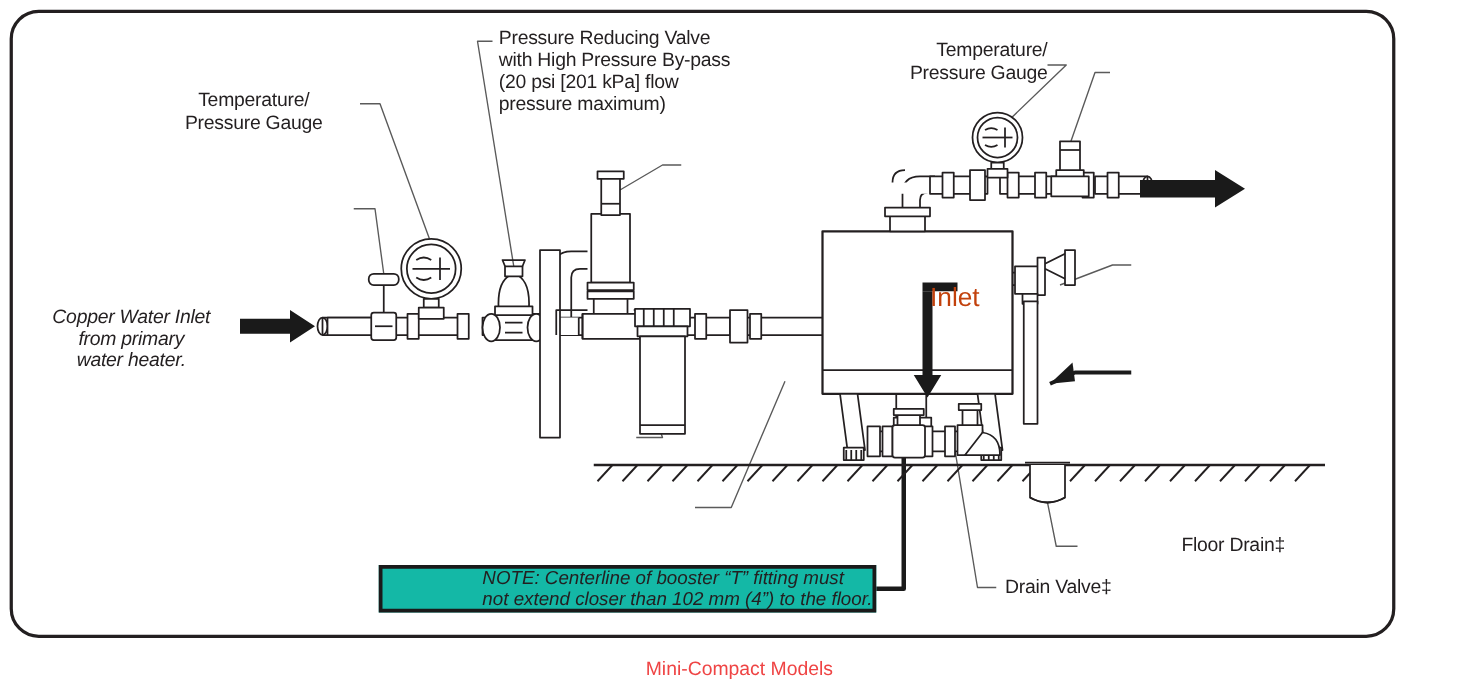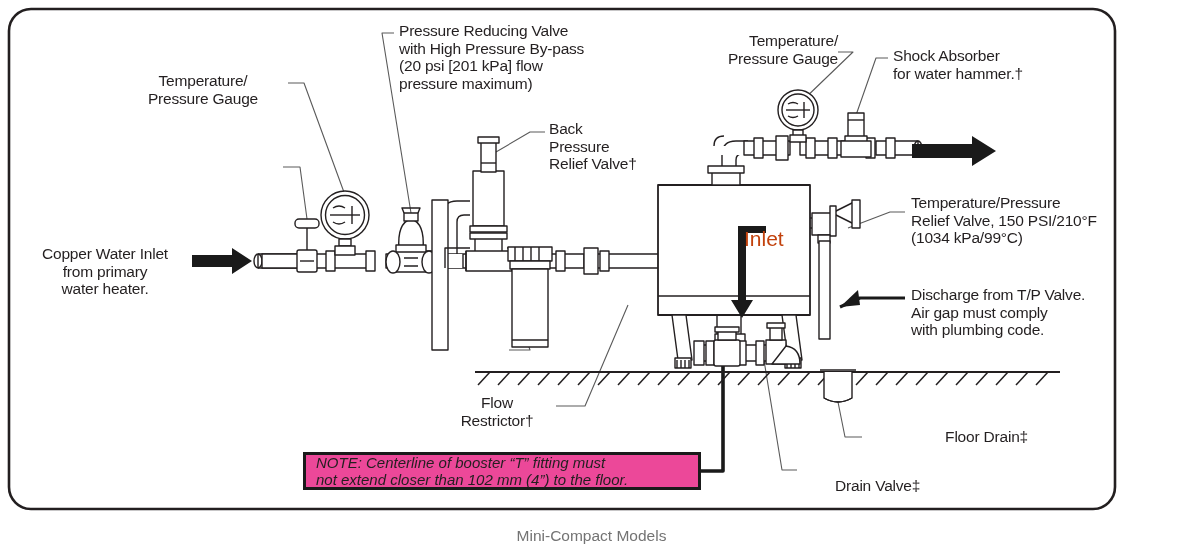--- a/index.html
+++ b/index.html
@@ -21,31 +21,31 @@
     white-space:pre;
     letter-spacing:-0.2px;
   }
   .lbl.ctr{text-align:center;}
   .lbl.rgt{text-align:right;}
   .caption{
     position:absolute;
     left:0;right:0;top:527px;
     text-align:center;
     font-size:15.5px;
-    color:#737373;
+    color:#ef4444;
     font-family:"Liberation Sans", sans-serif;
   }
   .notebox{
     position:absolute;
     left:303px;top:452px;
     width:398px;height:38px;
-    background:#ec4899;
+    background:#14b8a6;
     border:3px solid #1a1a1a;
     box-sizing:border-box;
-    display:flex;align-items:center;
+    display:flex;align-items:center;justify-content:flex-end;
   }
   .notebox span{
     display:block;
     font-style:italic;
     font-size:15px;
     line-height:17px;
     padding-left:10px;
     white-space:pre;
     color:#231f20;
   }
@@ -348,50 +348,37 @@
 
   <div class="lbl ctr" style="left:118px;top:72px;width:170px;">Temperature/
 Pressure Gauge</div>
 
 
   <div class="lbl" style="left:399px;top:22px;width:250px;">Pressure Reducing Valve
 with High Pressure By-pass
 (20 psi [201 kPa] flow
 pressure maximum)</div>
 
-  <div class="lbl" style="left:549px;top:120px;width:140px;">Back
-Pressure
-Relief Valve†</div>
 
   <div class="lbl rgt" style="left:668px;top:32px;width:170px;">Temperature/
 Pressure Gauge</div>
 
-  <div class="lbl" style="left:893px;top:47px;width:230px;">Shock Absorber
-for water hammer.†</div>
-
-
-  <div class="lbl" style="left:911px;top:194px;width:260px;">Temperature/Pressure
-Relief Valve, 150 PSI/210°F
-(1034 kPa/99°C)</div>
-
-  <div class="lbl" style="left:911px;top:286px;width:250px;">Discharge from T/P Valve.
-Air gap must comply
-with plumbing code.</div>
-
-  <div class="lbl ctr" style="left:20px;top:245px;width:170px;">Copper Water Inlet
+
+
+
+
+  <div class="lbl ctr" style="left:20px;top:245px;width:170px;font-style:italic;">Copper Water Inlet
 from primary
 water heater.</div>
 
 
-  <div class="lbl ctr" style="left:438px;top:394px;width:118px;">Flow
-Restrictor†</div>
 
   <div class="lbl" style="left:868px;top:428px;width:160px;text-align:right;">Floor Drain‡</div>
 
-  <div class="lbl" style="left:835px;top:461px;width:160px;margin-top:16px;">Drain Valve‡</div>
+  <div class="lbl" style="left:804px;top:461px;width:160px;">Drain Valve‡</div>
 
   <div class="inlet-word">Inlet</div>
 
   <div class="notebox">
     <span>NOTE: Centerline of booster “T” fitting must
 not extend closer than 102 mm (4”) to the floor.</span>
   </div>
 
   <div class="caption">Mini-Compact Models</div>
 

